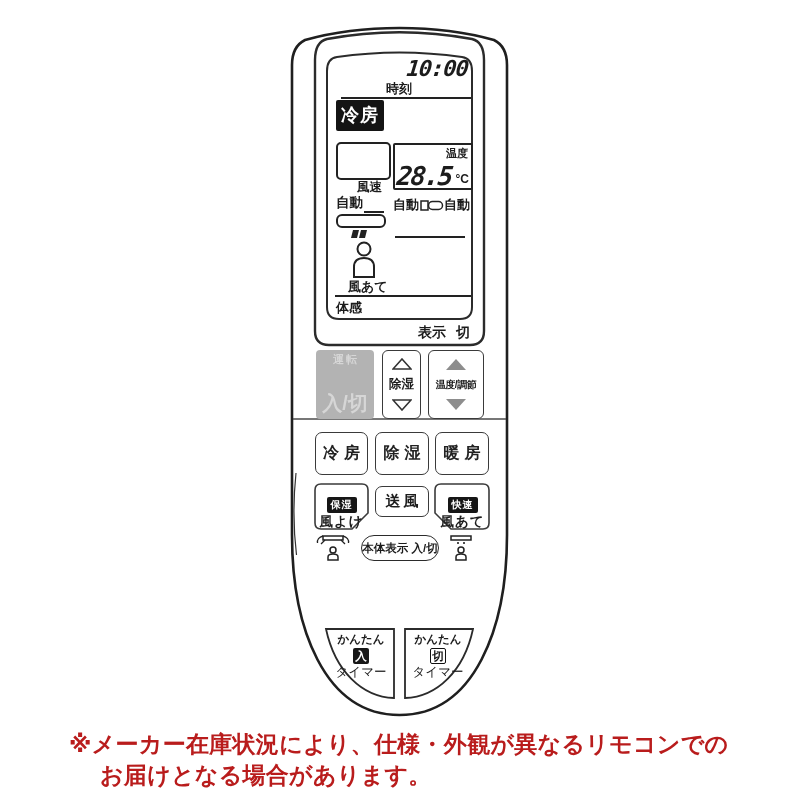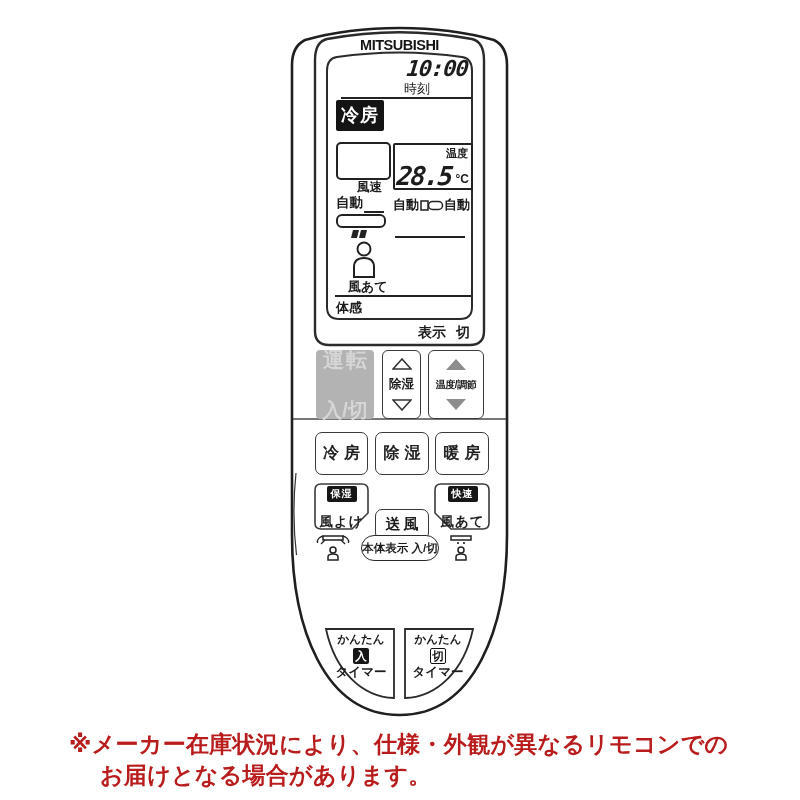--- a/index.html
+++ b/index.html
@@ -9,21 +9,21 @@
   .remote{position:absolute;left:290px;top:15px;width:219px;height:703px;}
   svg.chrome{position:absolute;left:0;top:0;width:219px;height:703px;}
 
   
   .brand{left:0;top:22px;width:219px;text-align:center;font-weight:700;font-size:14.5px;
          letter-spacing:-0.5px;transform:scaleY(1.05);color:#141414;}
 
   
   .clock{left:116px;top:41px;width:62px;text-align:right;font-family:"DejaVu Sans Mono",monospace;
          font-style:italic;font-weight:700;font-size:22px;letter-spacing:-1px;transform:skewX(-6deg);}
-  .clock-label{left:96px;top:65px;width:44px;text-align:right;font-size:13px;font-weight:400;}
+  .clock-label{left:96px;top:65px;width:44px;text-align:left;font-size:13px;font-weight:700;}
   .hline1{left:51px;top:82px;width:130px;height:2px;background:#222;}
   .mode-badge{left:46px;top:85px;background:#141414;color:#fff;font-size:18px;font-weight:700;
               padding:3px 5px 4px 5px;border-radius:2px;letter-spacing:1px;}
   .fanbox{left:46px;top:127px;width:51px;height:34px;border:2px solid #222;border-radius:5px;}
   .fan-label{left:46px;top:164px;font-size:12.5px;font-weight:700;margin-left:21px;}
   .fan-value{left:46px;top:179px;font-size:13.5px;font-weight:700;}
   .fan-underline{left:74px;top:196px;width:20px;height:2px;background:#222;}
   .tempbox{left:103px;top:128px;width:76px;height:43px;border:2px solid #222;border-radius:2px;}
   .temp-label{position:absolute;right:3px;top:1px;font-size:11px;font-weight:700;text-align:center;}
   .temp-value{position:absolute;left:2px;bottom:-3px;font-family:"DejaVu Sans Mono",monospace;
@@ -39,52 +39,52 @@
   .sense-label{left:46px;top:284px;font-size:13px;font-weight:700;}
   .display-row{left:128px;top:293px;width:52px;display:flex;justify-content:space-between;
                font-size:14px;font-weight:700;margin-top:16px;}
 
   
   .btn{box-sizing:border-box;display:flex;align-items:center;justify-content:center;
        background:#fff;border:1.6px solid #3a3a3a;cursor:pointer;}
   .power-btn{left:26px;top:335px;width:58px;height:69px;background:#b3b3b3;border-radius:4px;
              display:flex;flex-direction:column;align-items:center;justify-content:center;
              gap:3px;color:#d6d6d6;cursor:pointer;}
-  .power-line1{font-size:21px;font-weight:700;letter-spacing:2px;text-indent:2px;}
+  .power-line1{font-size:11px;font-weight:700;letter-spacing:2px;text-indent:2px;}
   .power-line2{font-size:20px;font-weight:700;margin-top:20px;}
   .rocker{box-sizing:border-box;background:#fff;border:1.6px solid #3a3a3a;border-radius:6px;
           display:flex;flex-direction:column;align-items:center;justify-content:space-between;
           padding:7px 0;cursor:pointer;}
   .rocker-humidity{left:92px;top:335px;width:39px;height:69px;}
   .rocker-temp{left:138px;top:335px;width:56px;height:69px;}
   .rocker-label{font-size:12.5px;font-weight:700;}
   .rocker-label.small{font-size:10px;letter-spacing:-0.5px;}
   .mode-btn{top:417px;height:43px;border-radius:7px;font-size:16px;font-weight:600;
             letter-spacing:5px;text-indent:5px;color:#222;}
   .cool-btn{left:25px;width:53px;} .dry-btn{left:85px;width:54px;} .heat-btn{left:145px;width:54px;}
   .pent-content{display:flex;flex-direction:column;align-items:center;justify-content:flex-start;
-                gap:11px;cursor:pointer;}
+                gap:0;cursor:pointer;margin-top:11px;}
   .wind-avoid{left:25px;top:471px;width:53px;height:43px;}
   .wind-direct{left:146px;top:471px;width:53px;height:43px;}
   .feat-badge{background:#161616;color:#fff;font-size:10px;font-weight:700;padding:1px 4px;
               border-radius:2px;letter-spacing:1px;}
   .feat-label{font-size:13.5px;font-weight:600;letter-spacing:1px;}
-  .fan-only{left:85px;top:494px;width:54px;height:31px;border-radius:7px;font-size:15px;
+  .fan-only{left:85px;top:471px;width:54px;height:31px;border-radius:7px;font-size:15px;
             font-weight:600;letter-spacing:3px;text-indent:3px;}
   .airflow-avoid-icon{left:26px;top:518px;} .airflow-direct-icon{left:154px;top:518px;}
   .unit-display-btn{left:71px;top:520px;width:78px;height:26px;border:1.8px solid #2b2b2b;
                     border-radius:13px;font-size:11.5px;font-weight:700;}
   .timer-content{width:66px;text-align:center;cursor:pointer;line-height:1.15;}
   .timer-on-content{left:38px;top:618px;} .timer-off-content{left:115px;top:618px;}
   .timer-top{font-size:11.5px;font-weight:600;}
   .timer-badge{display:inline-block;width:16px;height:16px;line-height:16px;font-size:11.5px;
                font-weight:700;border-radius:2px;margin:1px 0;}
   .timer-badge.on{background:#161616;color:#fff;}
   .timer-badge.off{background:#fff;color:#111;border:1.6px solid #111;width:14px;height:14px;line-height:14px;}
-  .timer-bottom{font-size:12.5px;font-weight:700;}
+  .timer-bottom{font-size:12.5px;font-weight:400;}
 
   
   .footnote{position:absolute;left:69px;top:729px;font-size:23px;line-height:31px;
             color:#b91c1c;letter-spacing:0.3px;font-weight:bold;}
   .footnote-line2{padding-left:31px;}
 </style>
 </head>
 <body>
 
 <div class="stage">
@@ -105,21 +105,20 @@
       <path d="M 37 56 C 37 48 40 43 47 42 C 88 36 131 36 172 42 C 179 43 182 48 182 56
                L 182 292 Q 182 304 170 304 L 49 304 Q 37 304 37 292 Z" fill="#ffffff" stroke="#2b2b2b" stroke-width="2"></path>
 
       <path d="M 31 469 Q 25 469 25 475 L 25 508 Q 25 514 31 514 L 62 514 L 78 498 L 78 475 Q 78 469 72 469 Z" fill="#ffffff" stroke="#3a3a3a" stroke-width="1.6"></path>
       <path d="M 151 469 Q 145 469 145 475 L 145 498 L 161 514 L 193 514 Q 199 514 199 508 L 199 475 Q 199 469 193 469 Z" fill="#ffffff" stroke="#3a3a3a" stroke-width="1.6"></path>
 
       <path d="M 36 614 L 104 614 L 104 683 C 72 682 45 656 36 614 Z" fill="#ffffff" stroke="#2b2b2b" stroke-width="1.8"></path>
       <path d="M 115 614 L 183 614 C 174 656 147 682 115 683 Z" fill="#ffffff" stroke="#2b2b2b" stroke-width="1.8"></path>
     </svg>
 
-    <div class="abs brand">MITSUBISHI</div>
 
     <div class="abs clock">10:00</div>
     <div class="abs clock-label">時刻</div>
     <div class="abs hline1"></div>
     <div class="abs mode-badge">冷房</div>
     <div class="abs fanbox"></div>
     <div class="abs fan-label">風速</div>
     <div class="abs fan-value">自動</div>
     <div class="abs fan-underline"></div>
 

